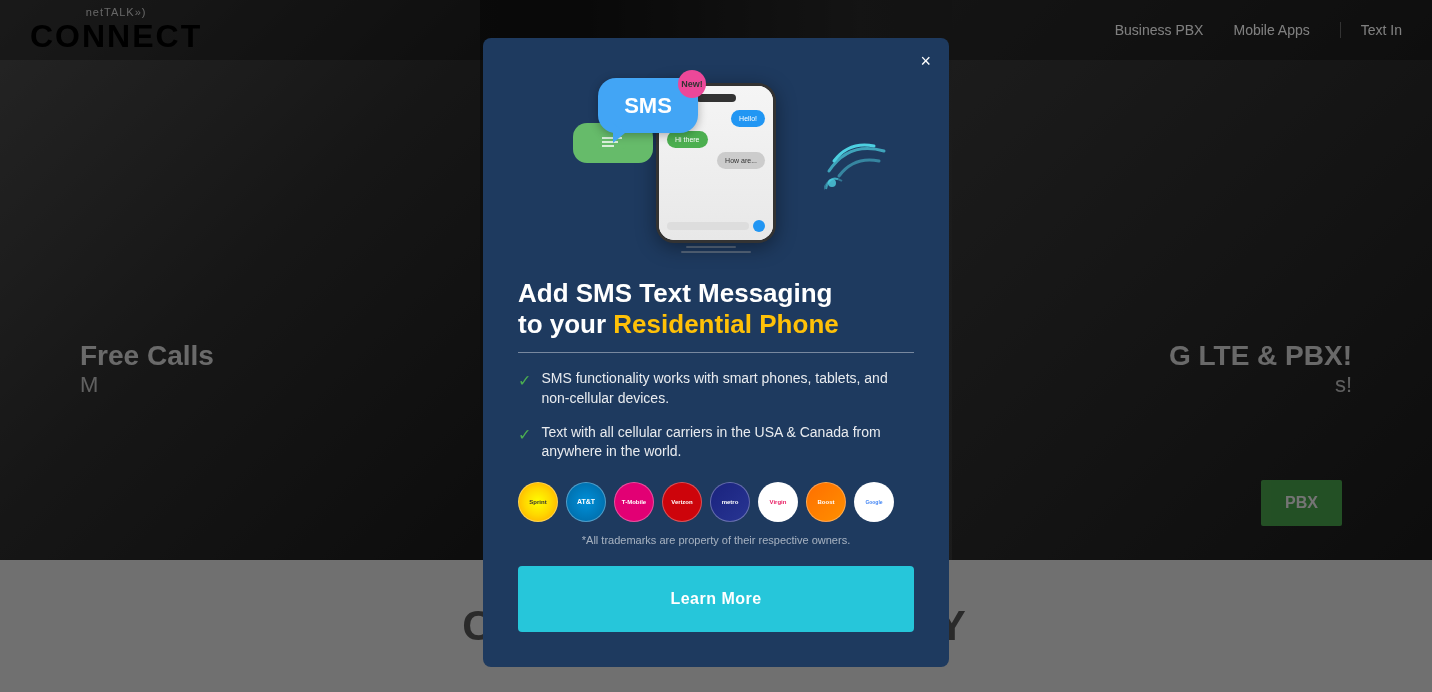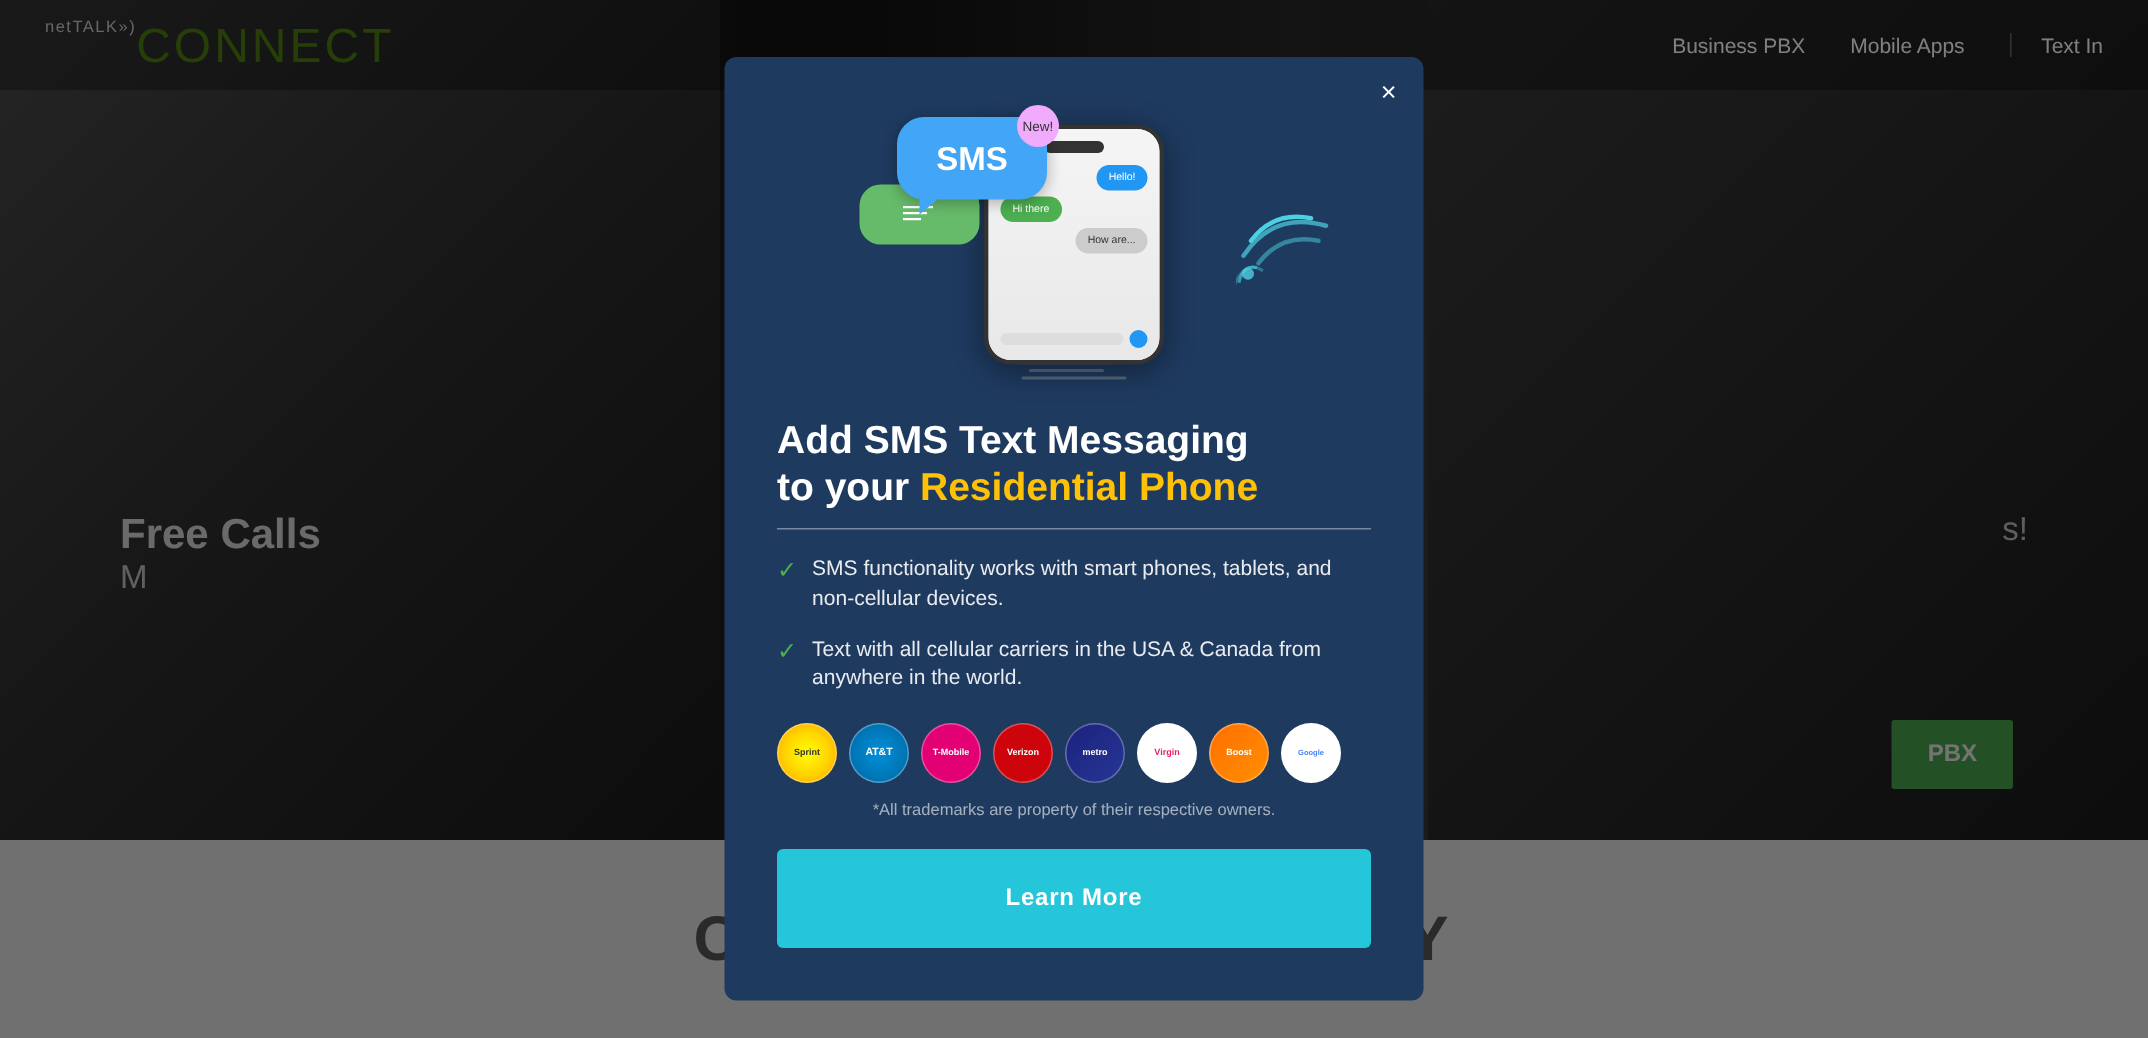--- a/index.html
+++ b/index.html
@@ -54,34 +54,34 @@
       display: flex;
       align-items: center;
       justify-content: space-between;
       padding: 0 30px;
       z-index: 10;
       background: rgba(0,0,0,0.3);
     }
 
     .logo-area {
       display: flex;
-      flex-direction: row;
-      align-items: flex-start;
+      flex-direction: column;
+      align-items: center;
     }
 
     .logo-nettalk {
       font-size: 11px;
       color: #ccc;
       letter-spacing: 1px;
     }
 
     .logo-connect {
       font-size: 32px;
-      font-weight: normal;
-      color: #4d7c0f;
+      font-weight: bold;
+      color: #000000;
       letter-spacing: 2px;
       text-transform: uppercase;
     }
 
     .nav-items {
       display: flex;
       align-items: center;
       gap: 30px;
     }
 
@@ -284,24 +284,24 @@
       left: 15px;
       border-left: 12px solid #42a5f5;
       border-top: 10px solid transparent;
       border-bottom: 10px solid transparent;
     }
 
     .new-badge {
       position: absolute;
       top: -8px;
       right: -8px;
-      background: #f0abfc;
+      background: #ec4899;
       color: #333;
       font-size: 9px;
-      font-weight: normal;
+      font-weight: bold;
       border-radius: 50%;
       width: 28px;
       height: 28px;
       display: flex;
       align-items: center;
       justify-content: center;
       z-index: 5;
     }
 
     
@@ -439,20 +439,21 @@
     <a class="nav-signin">Text In</a>
   </nav>
 </header>
 
 <div class="bg-text bg-text-left">
   <h2>Free Calls</h2>
   <p>M</p>
 </div>
 
 <div class="bg-text bg-text-right">
+  <h2>G LTE &amp; PBX!</h2>
   <p>s!</p>
 </div>
 
 <div class="bg-pbx-btn">PBX</div>
 
 <div class="bottom-section">
   <h2 class="bottom-title">CONNECT YOUR WAY</h2>
 </div>
 
 <div class="modal-backdrop"></div>

